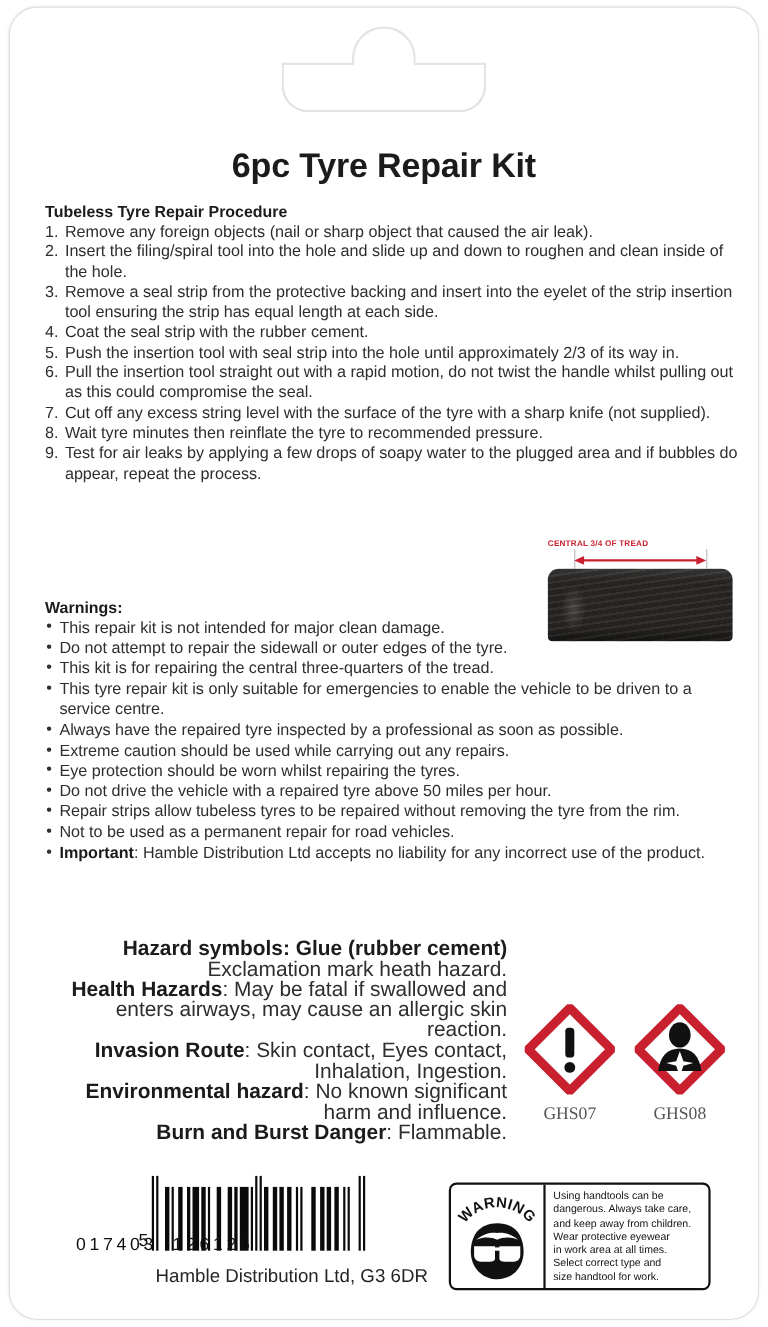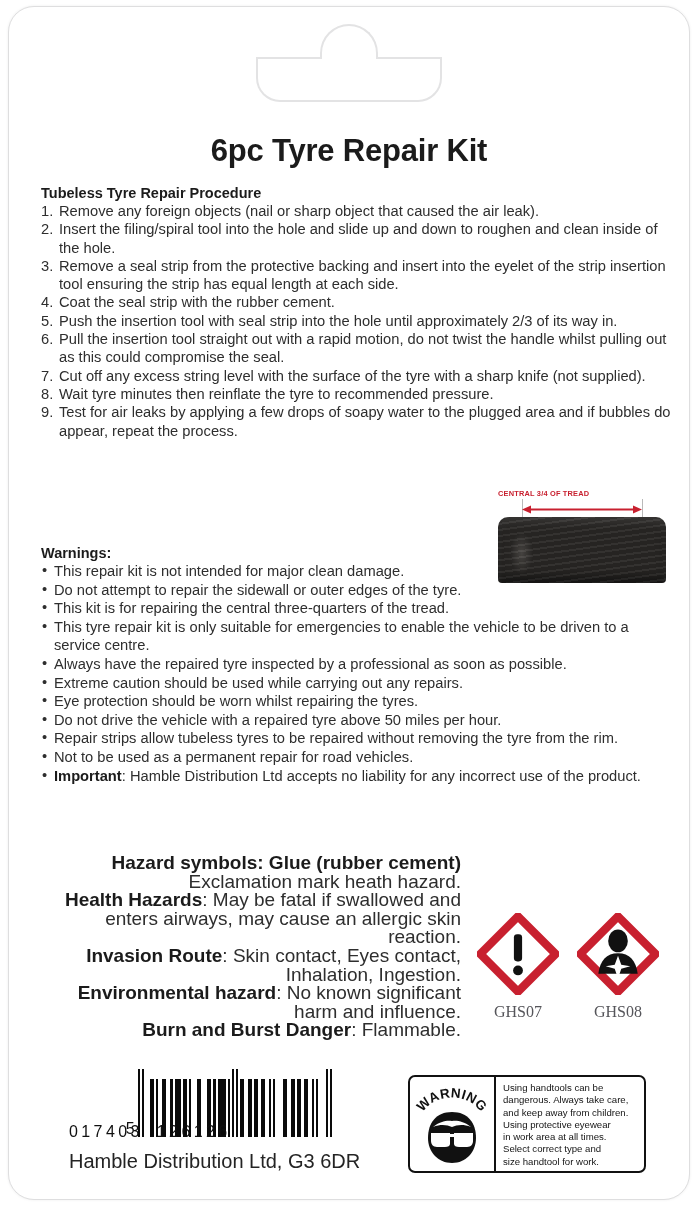--- a/index.html
+++ b/index.html
@@ -272,22 +272,22 @@
     justify-content: flex-start;
     font-size: 16px;
     letter-spacing: 3.4px;
     color: #101010;
     margin-top: -14px;
     position: relative;
     z-index: 2;
     background: transparent;
   }
   .bc-company {
-    text-align: left;
-    font-size: 20px;
+    text-align: right;
+    font-size: 17px;
     color: #242424;
     margin-top: 9px;
   }
 
   
   .warn-panel {
     position: absolute;
     left: 399px;
     top: 1068px;
     width: 238px;
@@ -499,20 +499,20 @@
           <path d="M18 53 L37 53 L37 64 C37 66 35 67 32 67 L24 67 C20 67 18 64 18 61 Z"></path>
           <path d="M41 53 L60 53 L60 61 C60 64 58 67 54 67 L46 67 C43 67 41 66 41 64 Z"></path>
           <rect x="36" y="54" width="6" height="3"></rect>
         </g>
       </svg>
     </div>
     <div class="warn-right" id="warn-text">
         <div class="wl">Using handtools can be</div>
         <div class="wl">dangerous. Always take care,</div>
         <div class="wl">and keep away from children.</div>
-        <div class="wl">Using protective eyewear</div>
+        <div class="wl">Wear protective eyewear</div>
         <div class="wl">in work area at all times.</div>
         <div class="wl">Select correct type and</div>
         <div class="wl">size handtool for work.</div>
       </div>
   </div>
 
 </div>
 
 </body></html>

